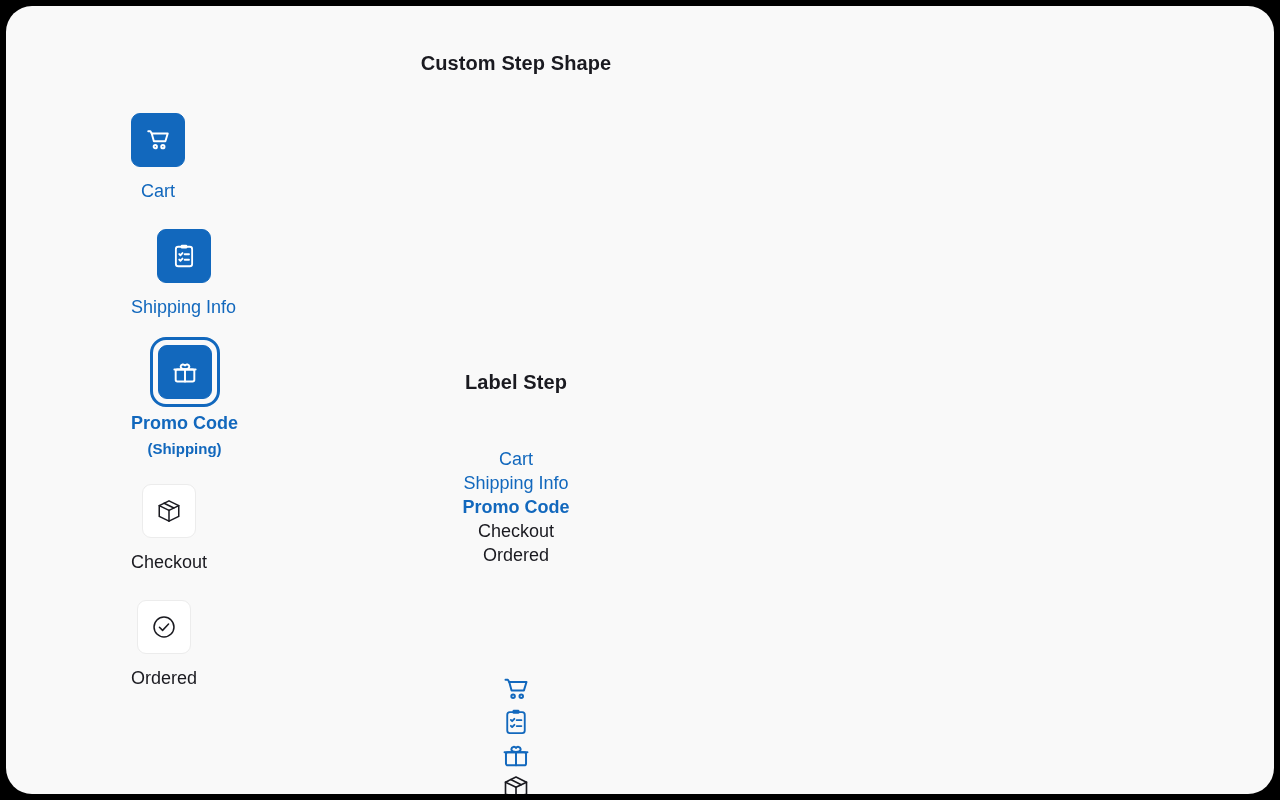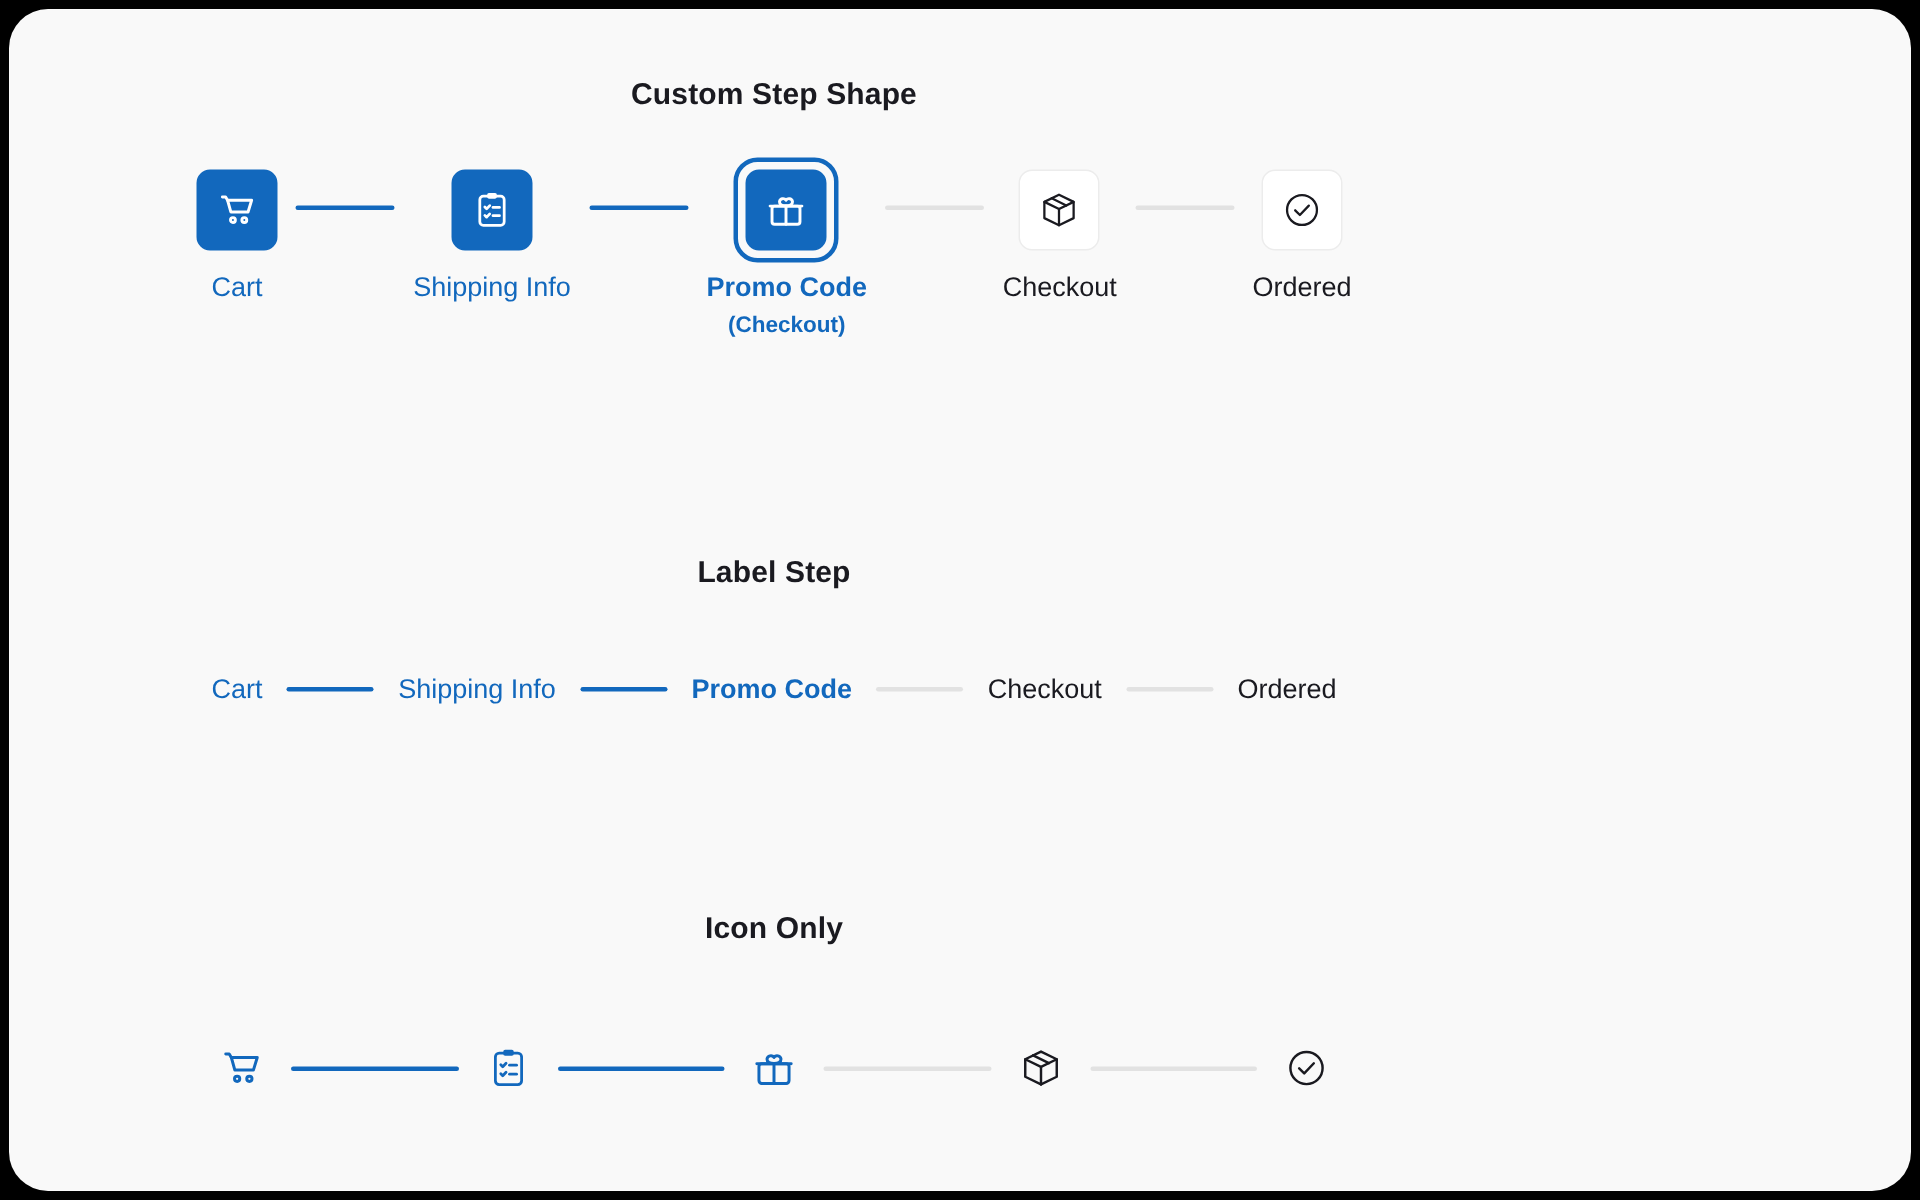--- a/index.html
+++ b/index.html
@@ -36,20 +36,21 @@
     color: #1a1a20;
     letter-spacing: 0.1px;
   }
 
   
   .stepper {
     display: flex;
     align-items: flex-start;
     justify-content: flex-end;
     box-sizing: border-box;
+    flex-direction: column;
   }
   .step {
     display: flex;
     flex-direction: column;
     align-items: center;
     flex: 0 0 auto;
   }
   .connector {
     flex: 1 1 auto;
     height: 3px;
@@ -182,21 +183,21 @@
               <svg width="26" height="26" viewBox="0 0 24 24" fill="none" stroke="#ffffff" stroke-width="1.8" stroke-linecap="round" stroke-linejoin="round">
                 <rect x="3.4" y="9.6" width="17.2" height="11.2" rx="1.6"></rect>
                 <path d="M2.2 9.6h19.6"></path>
                 <path d="M12 9.6v11.2"></path>
                 <path d="M12 9.4C10.4 9.4 8 9.2 8 6.9A2.2 2.2 0 0 1 12 6a2.2 2.2 0 0 1 4 .9c0 2.3-2.4 2.5-4 2.5z"></path>
               </svg>
             </span>
           </div>
         </div>
         <div class="step-label current">Promo Code</div>
-        <div class="step-sub">(Checkout)</div>
+        <div class="step-sub">(Shipping)</div>
       </div>
 
       <div class="connector ringgap"></div>
 
       <div class="step">
         <div class="box">
           <span>
             <svg width="26" height="26" viewBox="0 0 24 24" fill="none" stroke="#1a1a20" stroke-width="1.4" stroke-linecap="round" stroke-linejoin="round">
               <path d="M12 2.6 21 7v10l-9 4.4L3 17V7z"></path>
               <path d="M3 7l9 4.4L21 7"></path>
@@ -240,21 +241,20 @@
       <div class="connector"></div>
 
       <div class="lbl">Checkout</div>
       <div class="connector"></div>
 
       <div class="lbl">Ordered</div>
     </div>
   </div>
 
   <div class="section" style="top:602px;">
-    <div class="section-title">Icon Only</div>
 
     <div class="stepper s3" style="margin-top:66px;">
 
       <div class="ico">
         <span>
           <svg width="28" height="28" viewBox="0 0 24 24" fill="none" stroke="#1268bd" stroke-width="1.7" stroke-linecap="round" stroke-linejoin="round">
             <path d="M3 4h2l1.2 2"></path>
             <path d="M6.2 6H21l-2.2 7.2H8.2z"></path>
             <circle cx="9.5" cy="18.2" r="1.5"></circle>
             <circle cx="16.5" cy="18.2" r="1.5"></circle>

